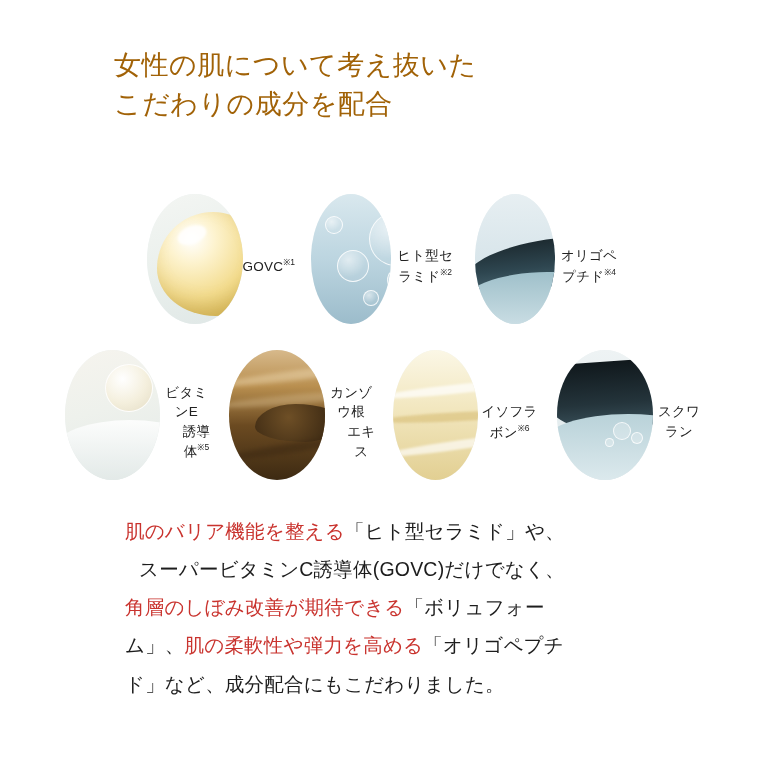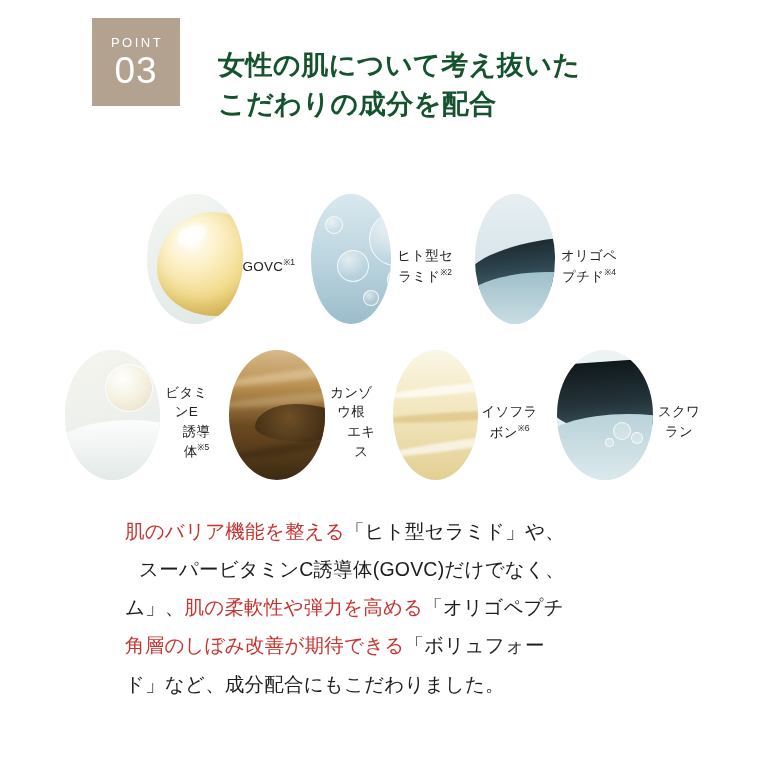--- a/index.html
+++ b/index.html
@@ -44,27 +44,27 @@
     margin-bottom: 2px;
     padding-left: 2px;
   }
   .point-badge .point-num {
     font-size: 37px;
     line-height: 1;
     letter-spacing: 1px;
     font-weight: 400;
   }
   .header-title {
-    margin-left: 38px;
+    margin-left: 22px;
     padding-top: 10px;
     font-size: 27px;
     line-height: 1.45;
-    font-weight: 700;
+    font-weight: 400;
     letter-spacing: 0.5px;
-    color: #14532d;
+    color: #a16207;
   }
   .header-title .line {
     display: block;
     white-space: nowrap;
   }
 
   
   .grid {
     display: flex;
     justify-content: center;
@@ -298,24 +298,20 @@
   .body-copy .p-line { display: block; white-space: nowrap; }
   .body-copy .hl { color: #c9332e; }
   .body-copy .indent { padding-left: 14px; }
 </style>
 </head>
 <body>
 
 <div class="page">
 
   <div class="header">
-    <div class="point-badge">
-      <span class="point-word">POINT</span>
-      <span class="point-num">03</span>
-    </div>
     <h1 class="header-title">
       <span class="line">女性の肌について考え抜いた</span>
       <span class="line">こだわりの成分を配合</span>
     </h1>
   </div>
 
   <div class="grid row1">
 
     <div class="cell">
       <div class="thumb">
@@ -416,18 +412,18 @@
       <div class="caption">
         <span>スクワラン</span>
       </div>
     </div>
 
   </div>
 
   <div class="body-copy">
     <span class="p-line"><span class="hl">肌のバリア機能を整える</span><span>「ヒト型セラミド」や、</span></span>
     <span class="p-line indent">スーパービタミンC誘導体(GOVC)だけでなく、</span>
+    <span class="p-line"><span class="hl">角層のしぼみ改善が期待できる</span><span>「ボリュフォー</span></span>
     <span class="p-line"><span>ム」、</span><span class="hl">肌の柔軟性や弾力を高める</span><span>「オリゴペプチ</span></span>
-    <span class="p-line"><span class="hl">角層のしぼみ改善が期待できる</span><span>「ボリュフォー</span></span>
     <span class="p-line">ド」など、成分配合にもこだわりました。</span>
   </div>
 
 </div>
 
 </body></html>

